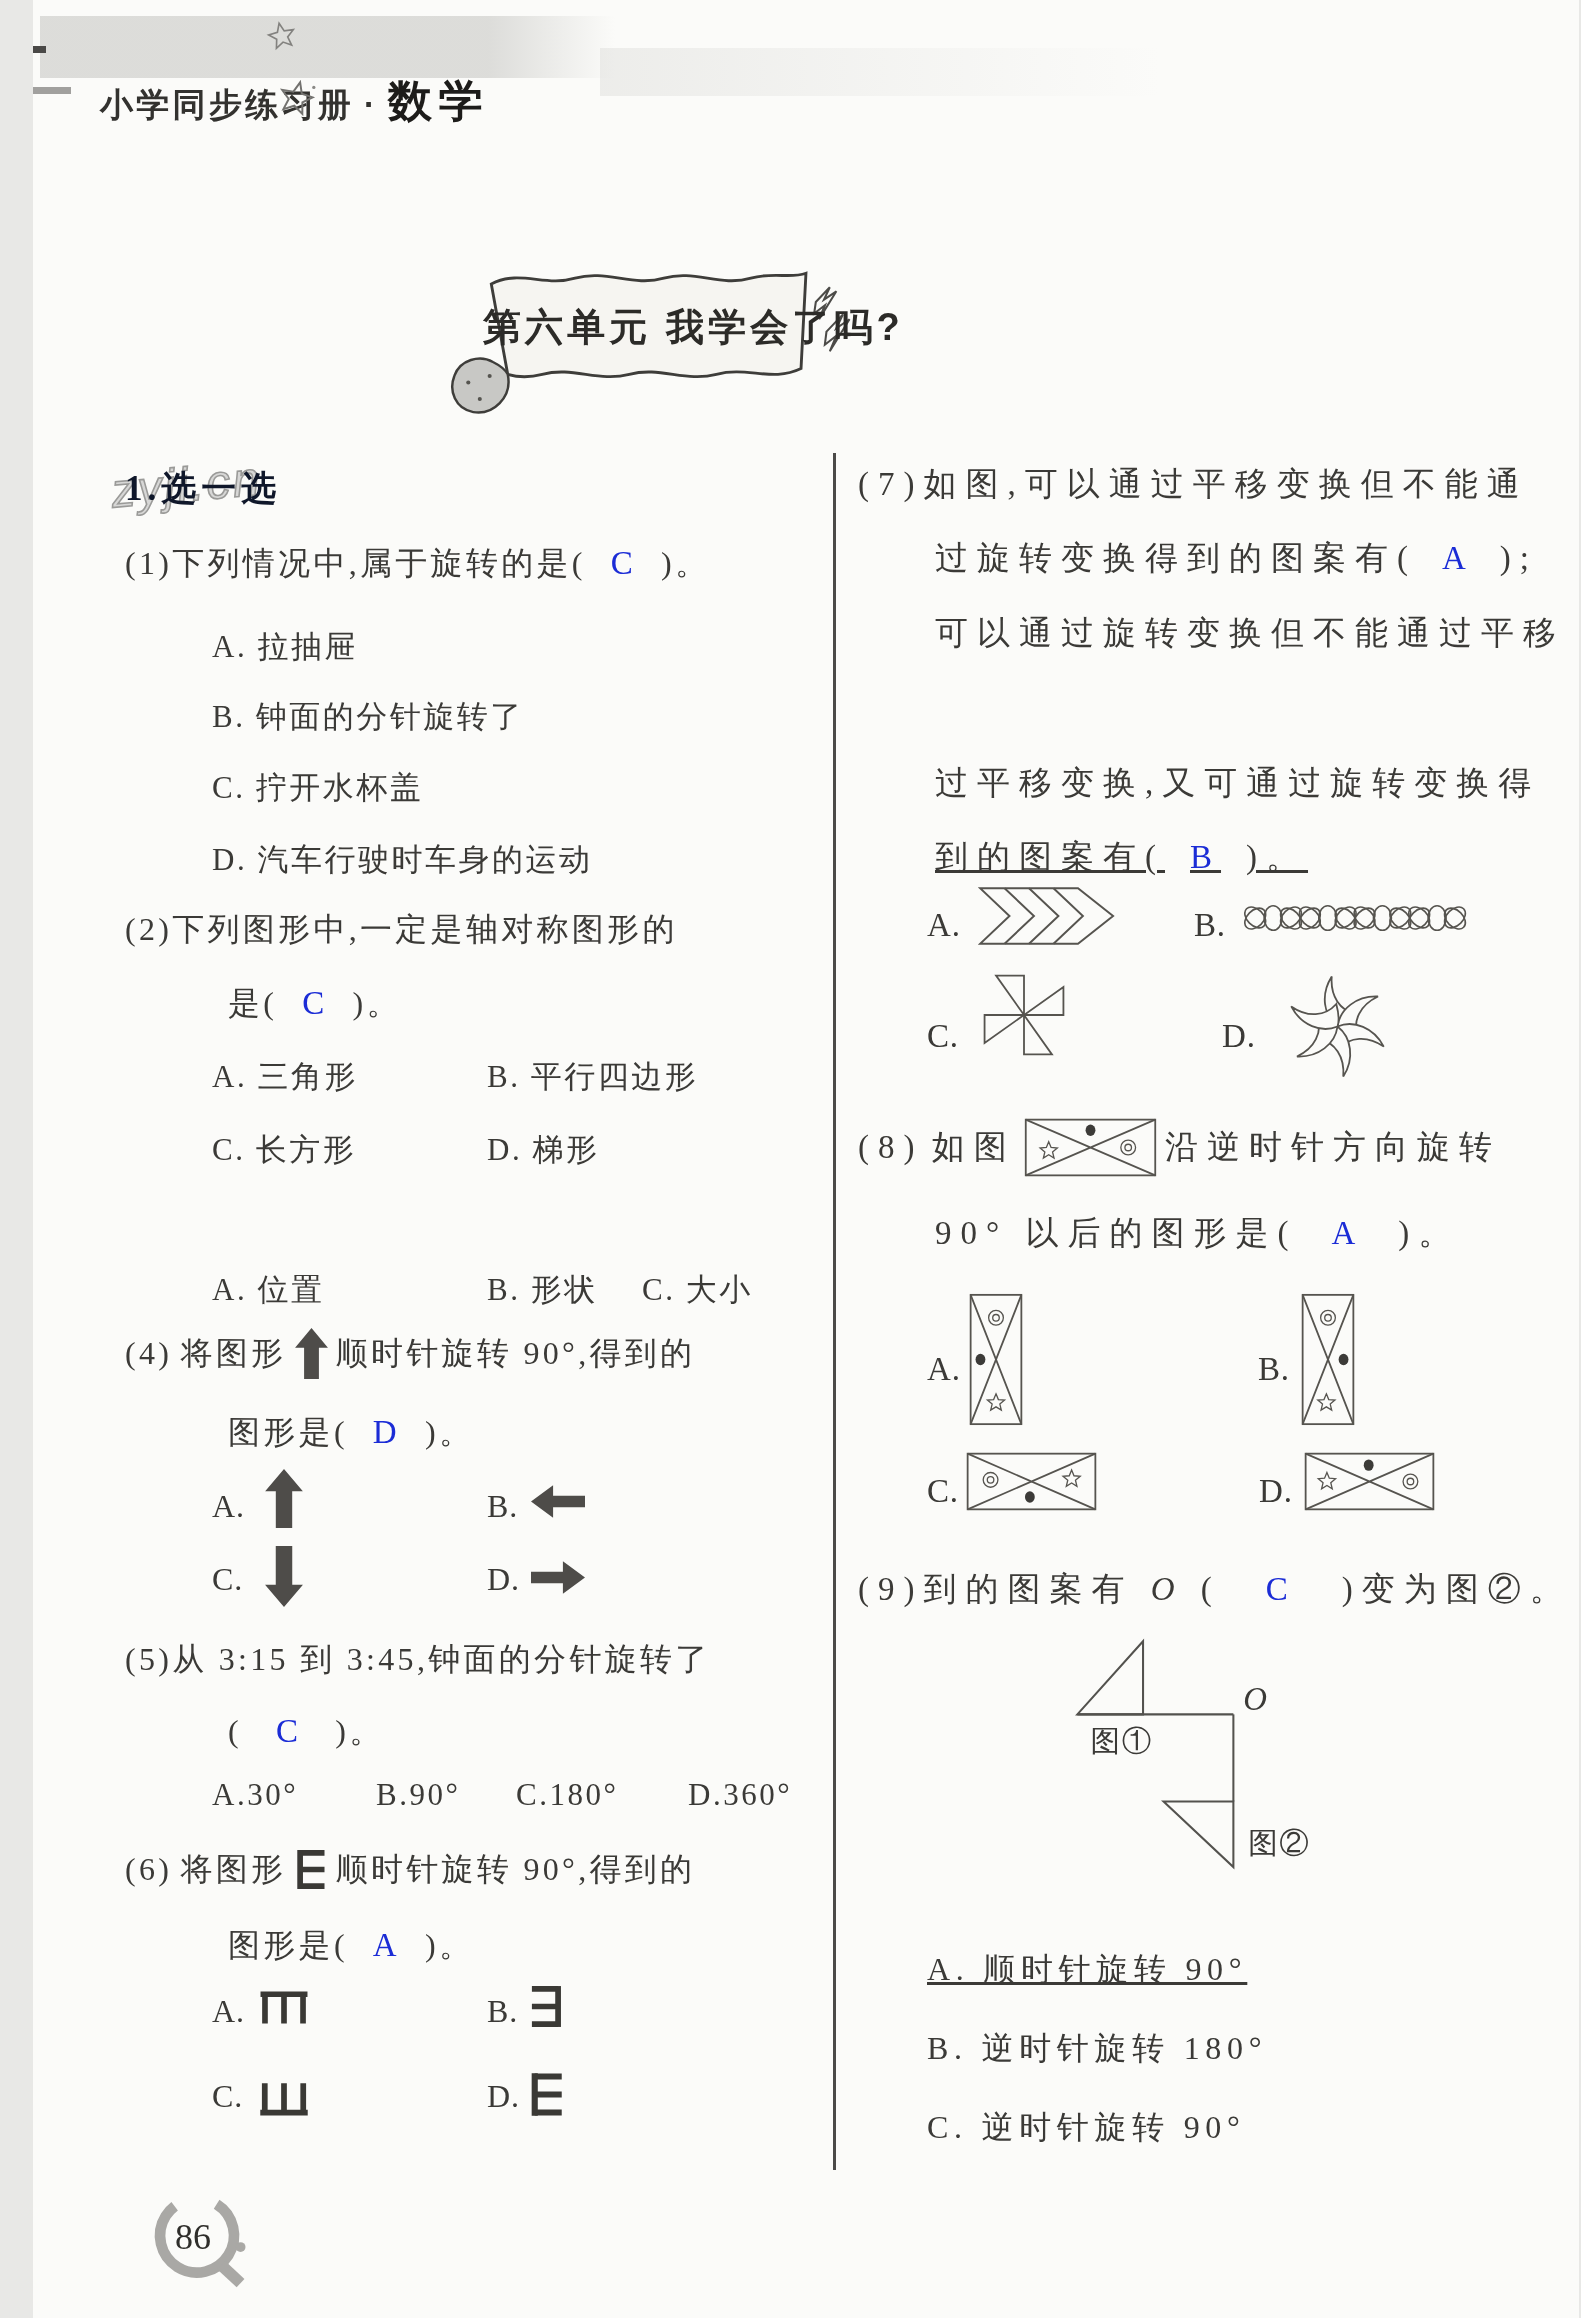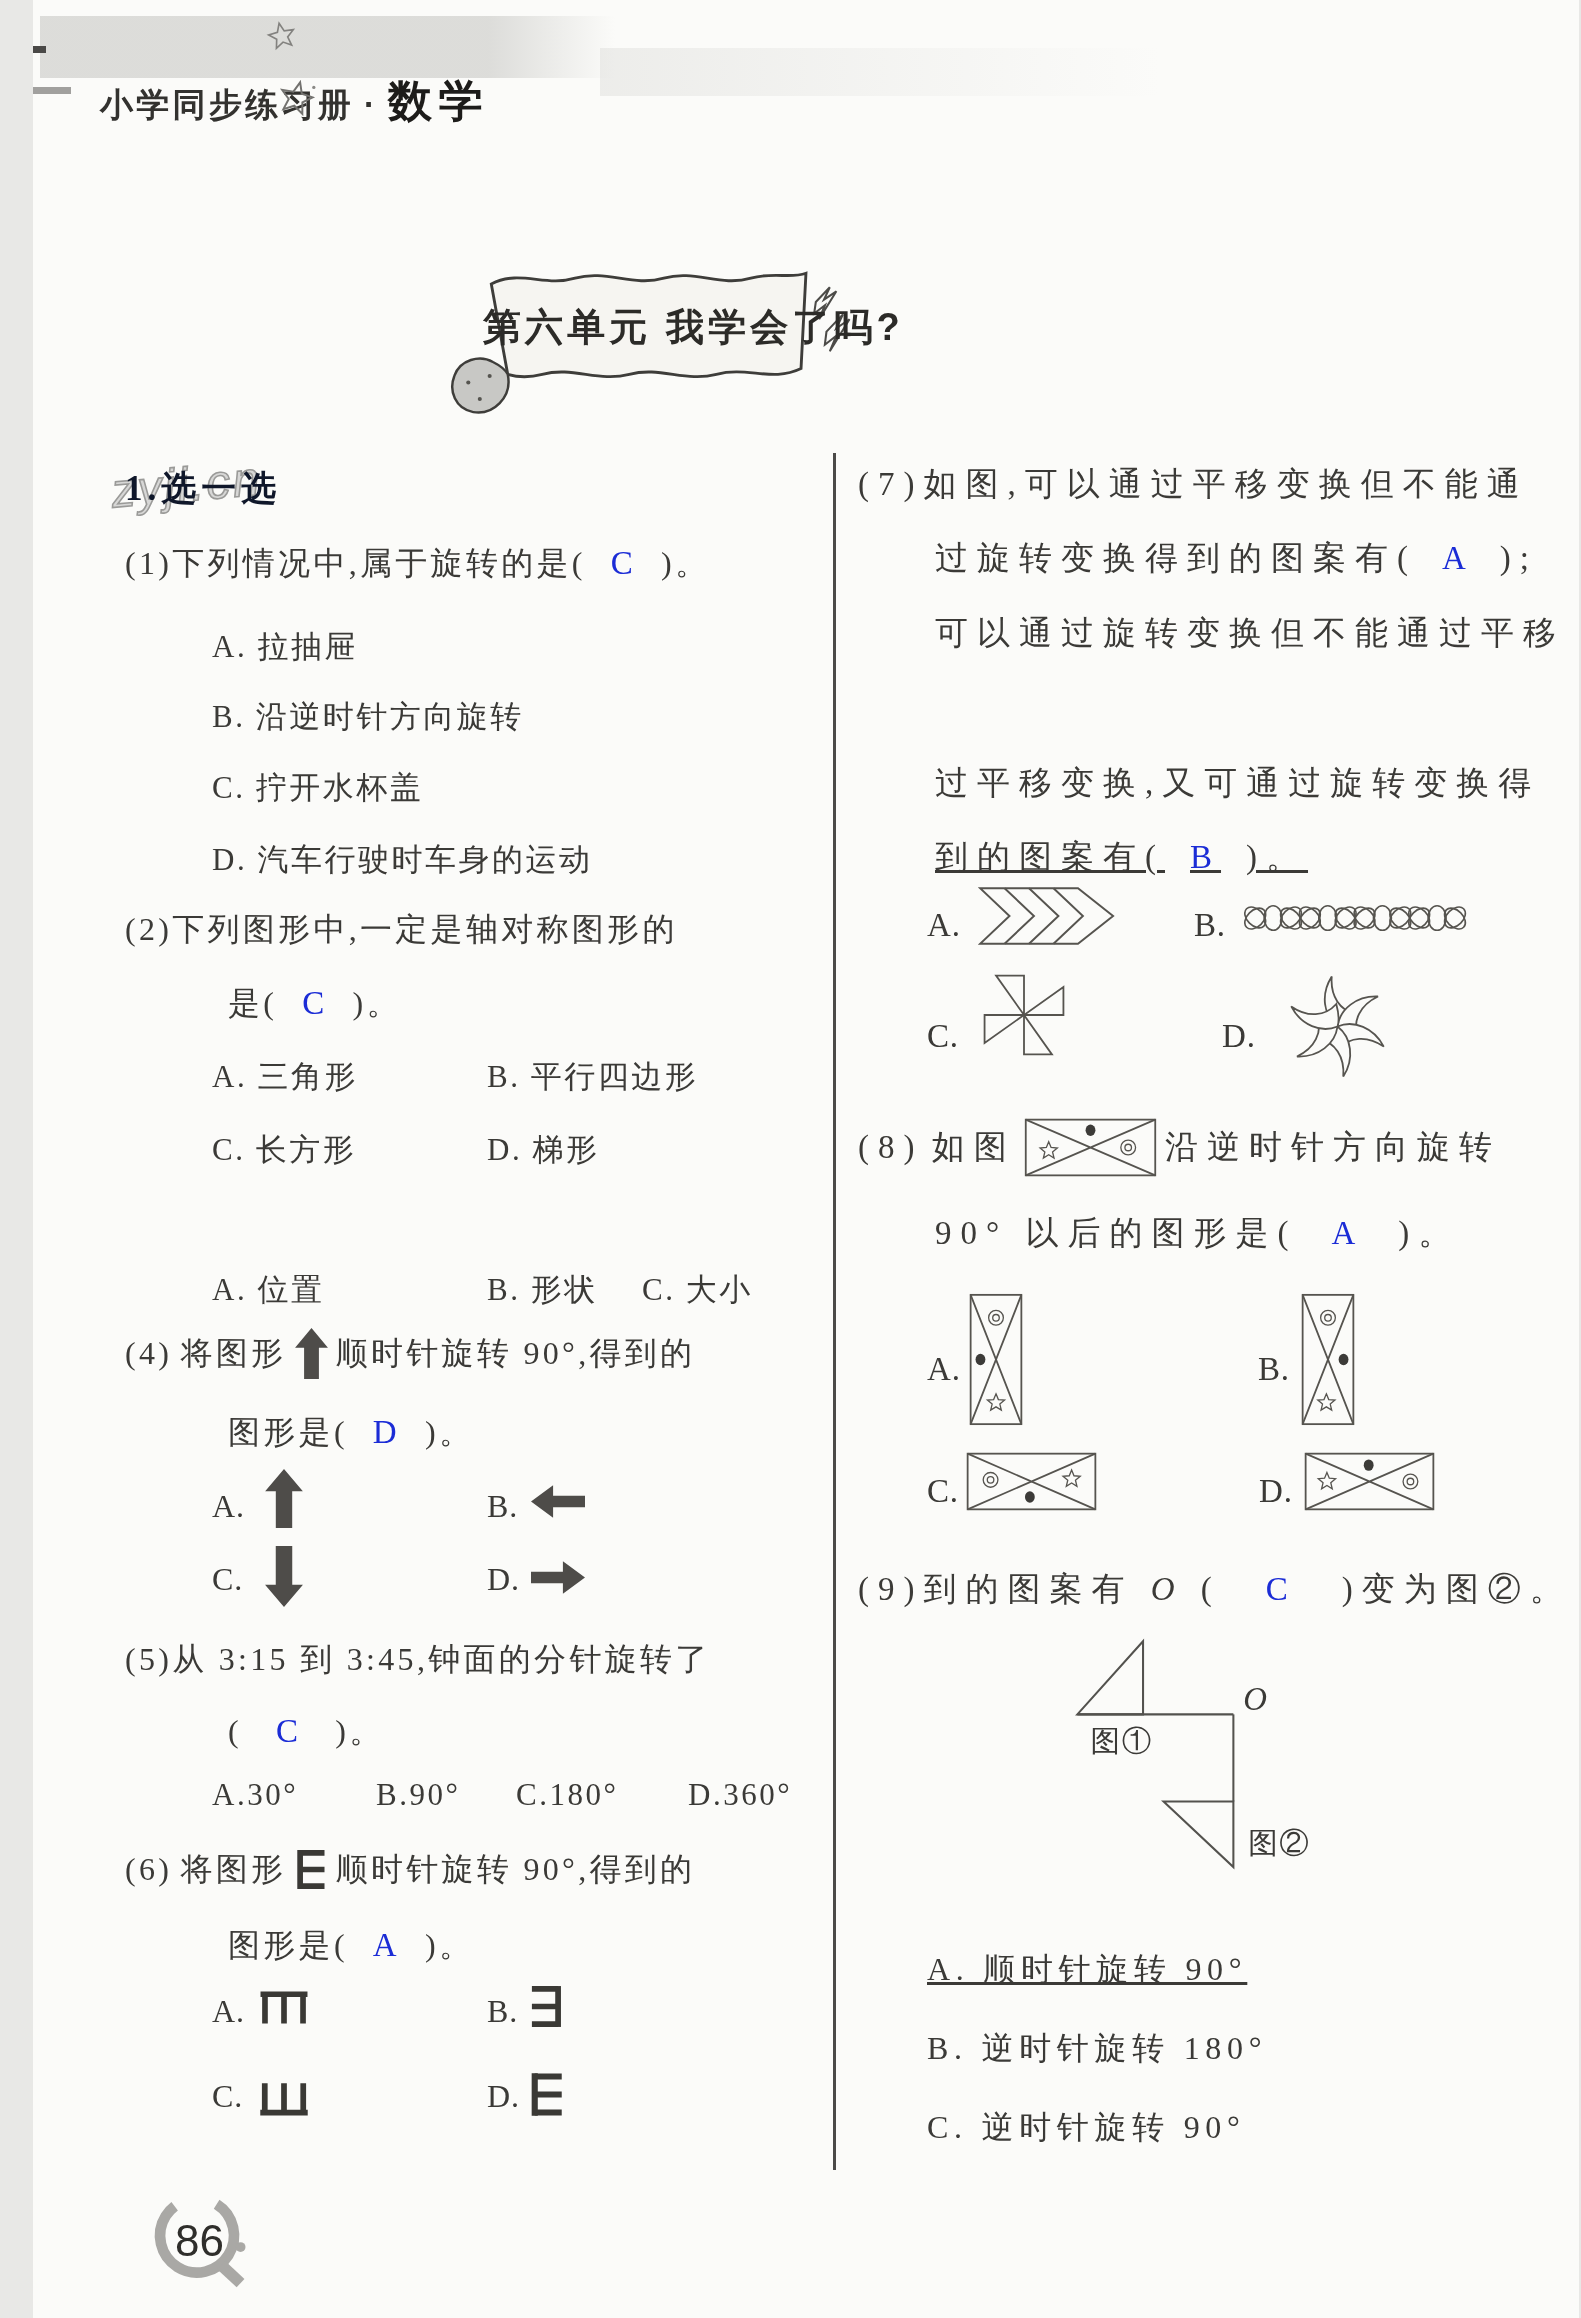--- a/index.html
+++ b/index.html
@@ -20,21 +20,21 @@
   .divider{width:2.5px;background:#4b4a48;}
   .scanband1{background:linear-gradient(to right,#d9d9d6 78%,rgba(217,217,214,0));opacity:.9;}
   .scanband2{background:linear-gradient(to right,rgba(219,219,216,.45),rgba(219,219,216,0));}
   .sectitle{font-size:35px;font-weight:bold;color:#0f172a;letter-spacing:5px;}
   .watermark{font-size:48px;font-style:italic;letter-spacing:2.5px;color:rgba(150,150,148,.35);
              -webkit-text-stroke:1.6px #9a9a98;transform:rotate(-5deg);font-family:"Liberation Sans",sans-serif;}
   .series{font-family:"Liberation Sans",sans-serif;font-weight:700;font-size:33px;color:#33322f;letter-spacing:3.3px;}
   .subject{font-family:"Liberation Sans",sans-serif;font-weight:900;font-size:44px;color:#1d1c1a;letter-spacing:6.6px;}
   .bannertext{font-family:"Liberation Sans",sans-serif;font-weight:900;font-size:38px;color:#2c2b28;letter-spacing:4.1px;}
   .figlabel{font-size:33px;letter-spacing:0.8px;}
-  .pageno{font-size:44px;color:#2f2e2b;font-family:Liberation Sans, sans-serif;}
+  .pageno{font-size:36px;color:#2f2e2b;font-family:Liberation Serif, serif;}
   svg{display:block;}
   text{font-family:"Liberation Serif",serif;}
 </style>
 </head>
 <body>
 
 <div class="page">
 
   <div class="abs scanband1" style="left:6.6px;top:16.4px;width:575px;height:62px;"></div>
   <div class="abs scanband2" style="left:567px;top:48px;width:559px;height:48px;"></div>
@@ -68,21 +68,21 @@
   </svg>
   <div class="abs bannertext nowrap" style="left:450px;top:302px;">第六单元  我学会了吗?</div>
 
   <div class="abs watermark" style="left:78px;top:457px;">zyji.cn</div>
   <div class="abs sectitle" style="left:92px;top:465px;">1.选一选</div>
 
   <div class="abs divider" style="left:800px;top:453px;height:1717px;"></div>
 
   <div class="abs lstem" style="left:92px;top:542px;"><span>(1)</span><span>下列情况中,属于旋转的是(</span><span class="ans">C</span><span>)。</span></div>
   <div class="abs lopt" style="left:179px;top:626px;">A. 拉抽屉</div>
-  <div class="abs lopt" style="left:179px;top:696px;">B. 沿逆时针方向旋转</div>
+  <div class="abs lopt" style="left:179px;top:696px;">B. 钟面的分针旋转了</div>
   <div class="abs lopt" style="left:179px;top:767px;">C. 拧开水杯盖</div>
   <div class="abs lopt" style="left:179px;top:839px;">D. 汽车行驶时车身的运动</div>
 
   <div class="abs lstem" style="left:92px;top:908px;"><span>(2)</span><span>下列图形中,一定是轴对称图形的</span></div>
   <div class="abs lstem" style="left:195px;top:982px;"><span>是(</span><span class="ans">C</span><span>)。</span></div>
   <div class="abs lopt" style="left:179px;top:1056px;">A. 三角形</div>
   <div class="abs lopt" style="left:454px;top:1056px;">B. 平行四边形</div>
   <div class="abs lopt" style="left:179px;top:1129px;">C. 长方形</div>
   <div class="abs lopt" style="left:454px;top:1129px;">D. 梯形</div>
 

